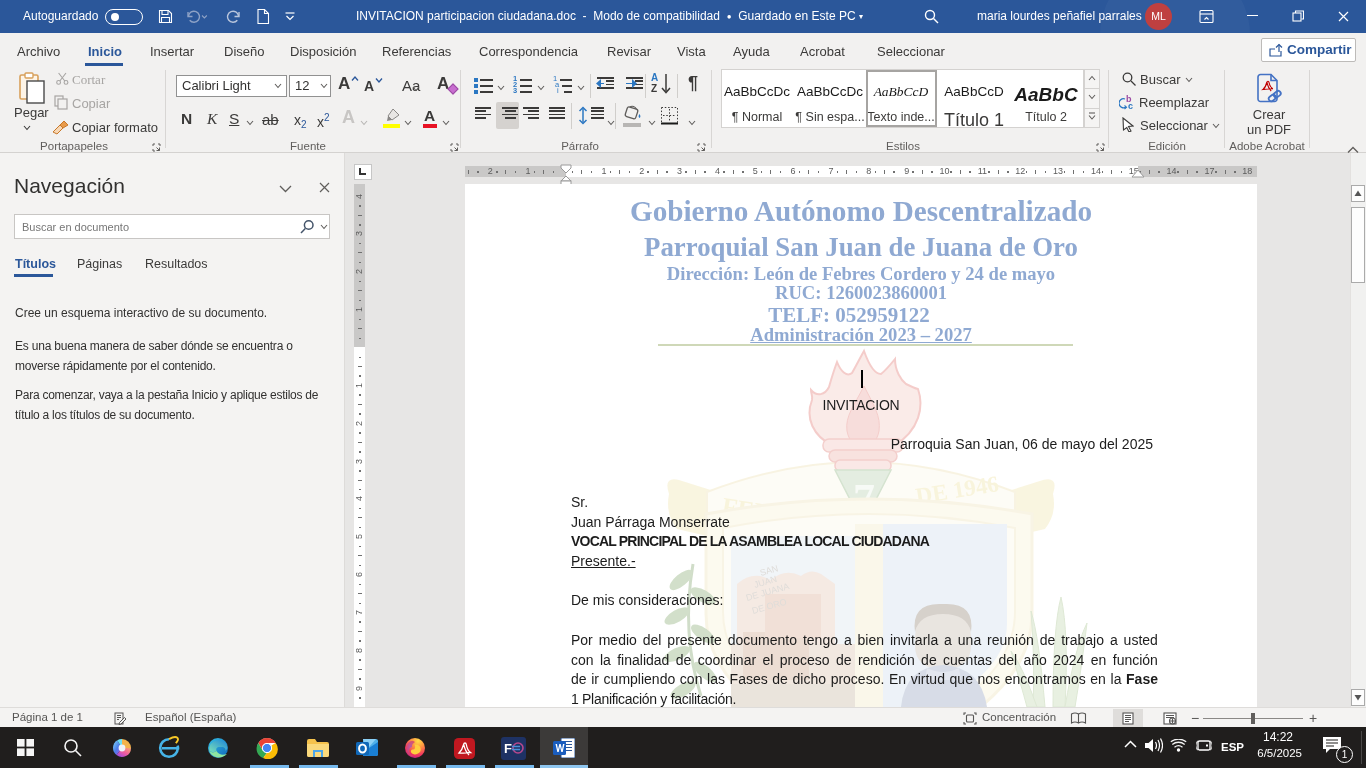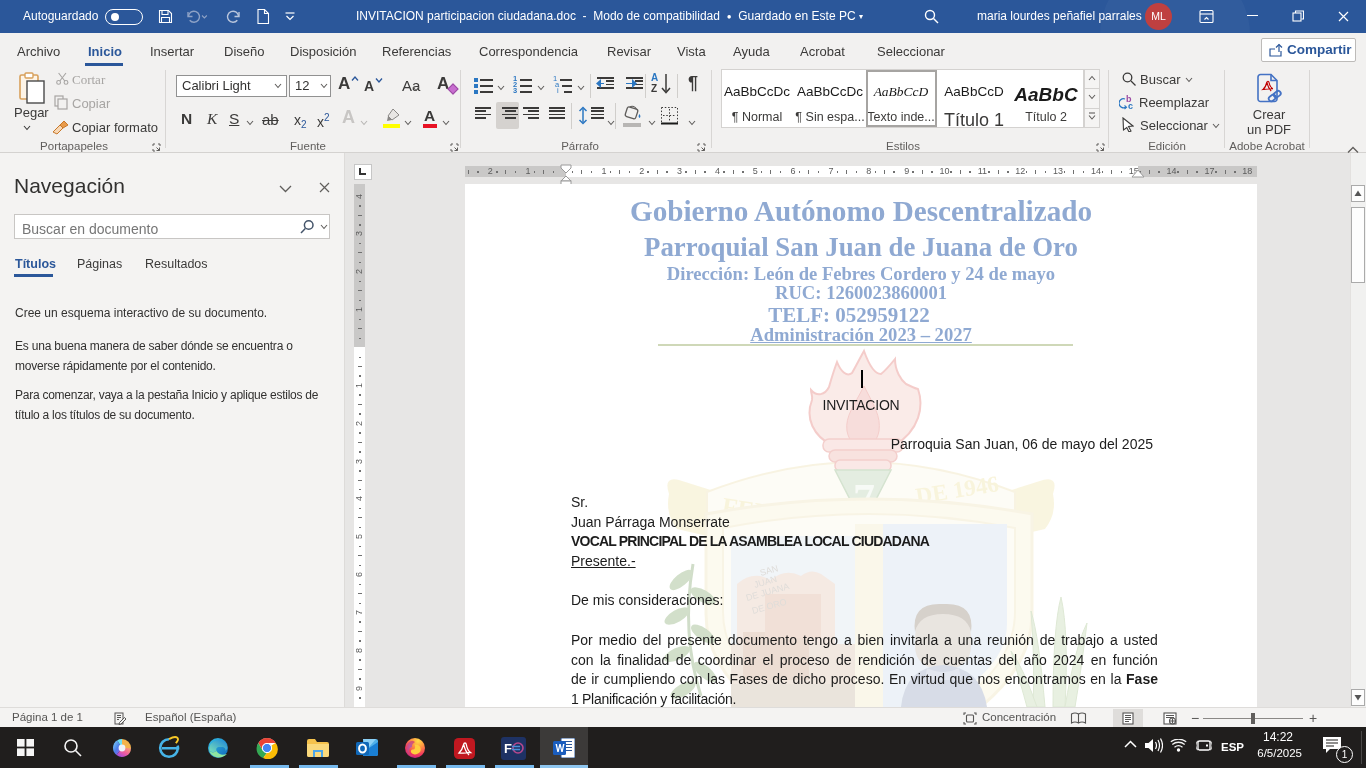--- a/index.html
+++ b/index.html
@@ -369,21 +369,21 @@
     </svg>
 <div id="nav"></div>
 <span class="abs" style="left:14px;top:174px;font-size:21px;color:#323130;font-weight:400;">Navegación</span>
 <svg class="abs" style="left:279px;top:185px" width="13" height="8" viewBox="0 0 13 8" fill="none" stroke="#605e5c" stroke-width="1.3">
       <path d="M1 1 L6.5 6.5 L12 1"></path>
     </svg>
 <svg class="abs" style="left:319px;top:182px" width="11" height="11" viewBox="0 0 11 11" stroke="#605e5c" stroke-width="1.2">
       <path d="M1 1 L10 10 M10 1 L1 10"></path>
     </svg>
 <span class="abs" style="left:14px;top:214px;width:316px;height:25px;background:#fff;border:1px solid #c8c6c4;"></span>
-<span class="abs" style="left:22px;top:221px;font-size:14px;color:#767676;">Buscar en documento</span>
+<span class="abs" style="left:22px;top:221px;font-size:11px;color:#767676;">Buscar en documento</span>
 <svg class="abs" style="left:300px;top:219px" width="15" height="15" viewBox="0 0 15 15" fill="none" stroke="#44546a" stroke-width="1.5">
       <circle cx="8.7" cy="6" r="4.3"></circle>
       <path d="M5.3 9.5 L1 14"></path>
     </svg>
 <svg class="abs" style="left:320px;top:224px" width="8" height="6" viewBox="0 0 8 6" fill="none" stroke="#605e5c" stroke-width="1.1">
       <path d="M1 1 l3 3.5 L7 1"></path>
     </svg>
 <span class="abs" style="left:15px;top:257px;font-size:12.5px;font-weight:bold;color:#2b579a;">Títulos</span>
 <span class="abs" style="left:14px;top:274px;width:39px;height:3px;background:#2b579a;"></span>
 <span class="abs" style="left:77px;top:257px;font-size:12.5px;color:#3b3a39;">Páginas</span>

